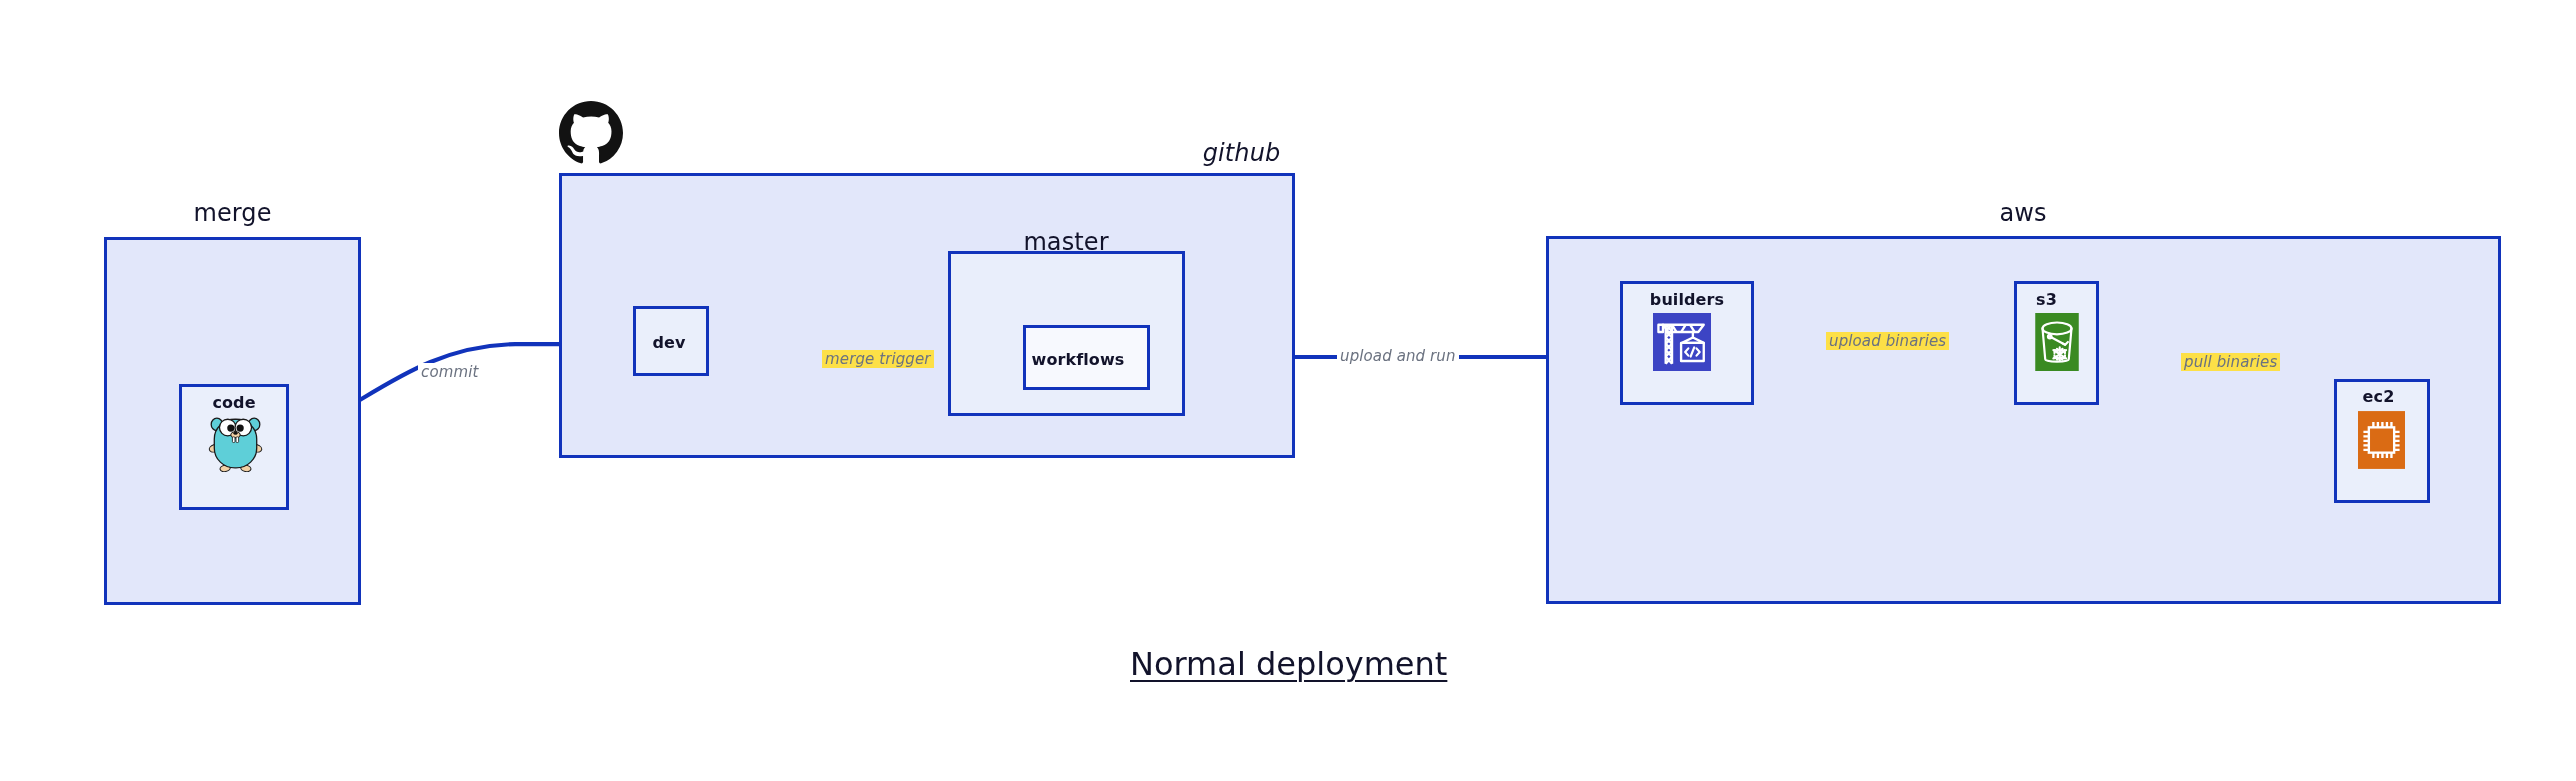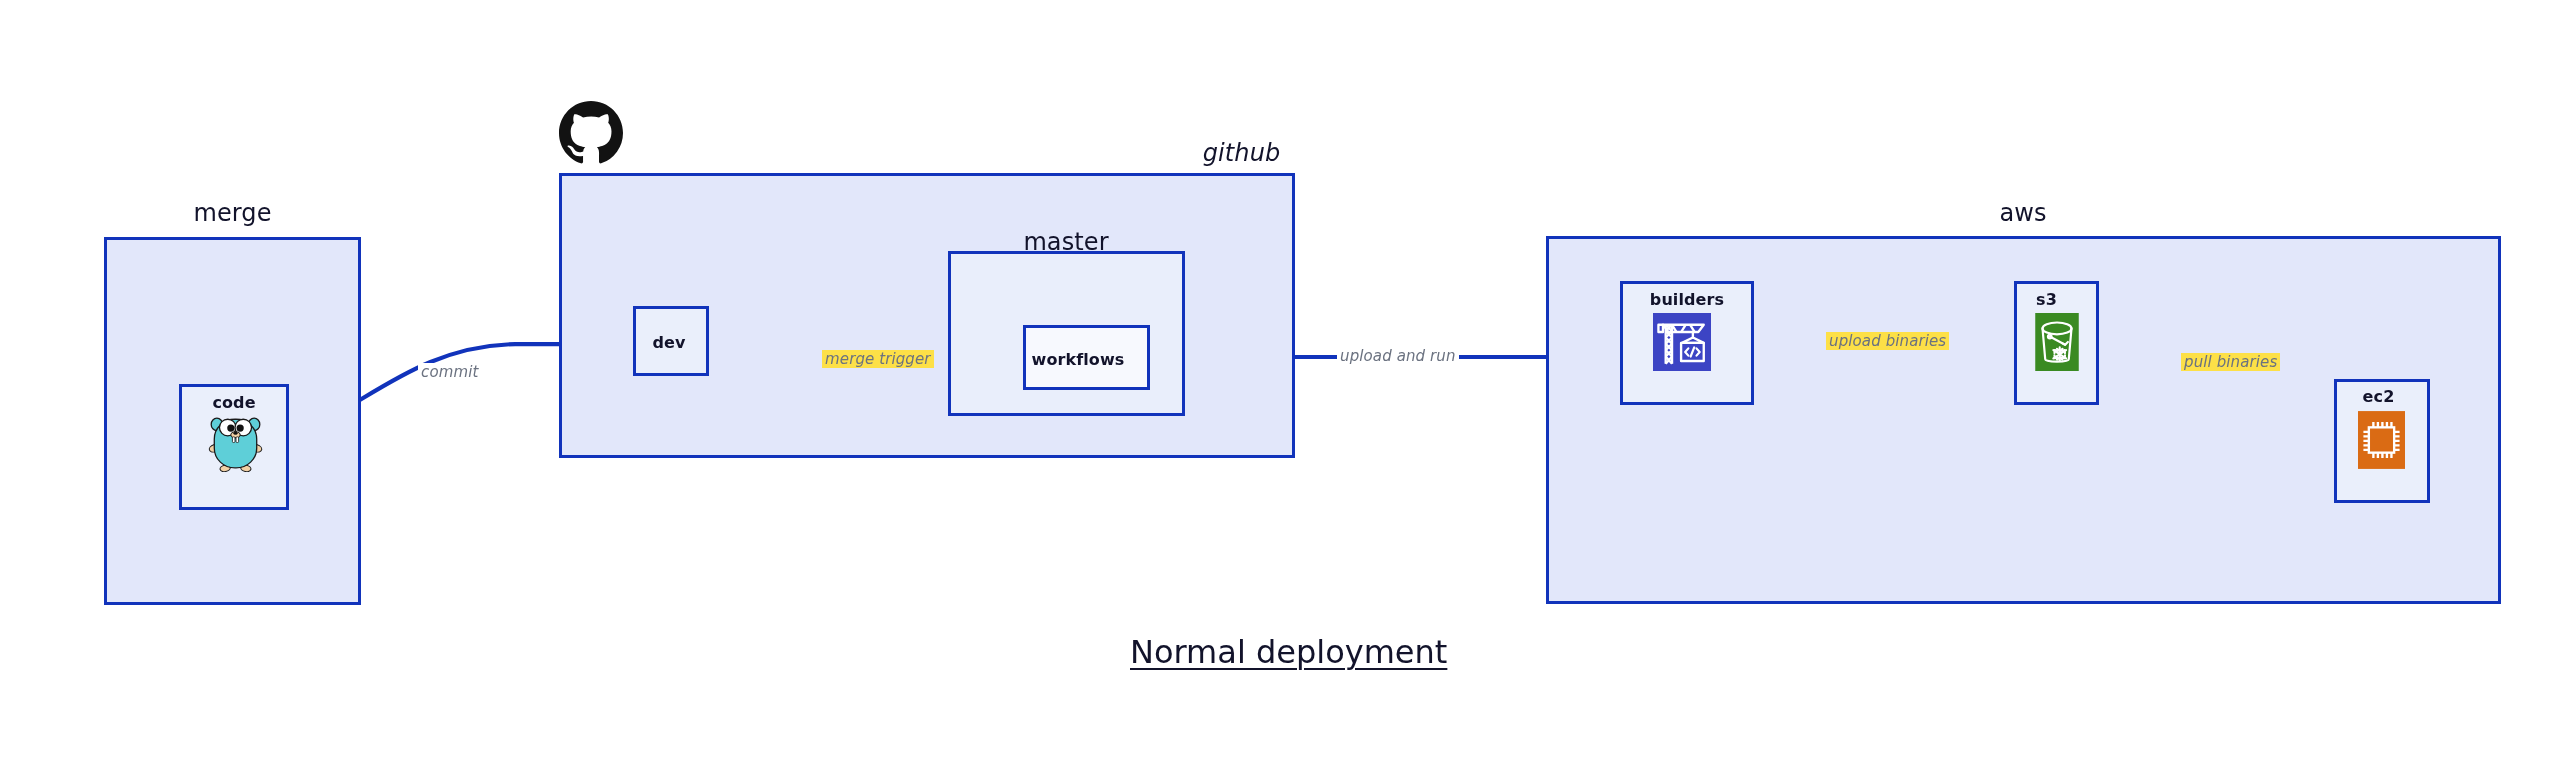--- a/index.html
+++ b/index.html
@@ -63,20 +63,21 @@
 
   .diagram-title{
     position:absolute;
     color:#12132b;
     font-size:32px;
     font-weight:400;
     white-space:nowrap;
     text-decoration:underline;
     text-decoration-thickness:2.1px;
     text-underline-offset:5.2px;
+    margin-top:12px;
   }
 
   
   #edges{position:absolute;left:0;top:0;width:2604px;height:781px;pointer-events:none;}
 
   
   .icon-tile{position:absolute;display:block;}
   .gopher{position:absolute;}
 </style>
 </head>

